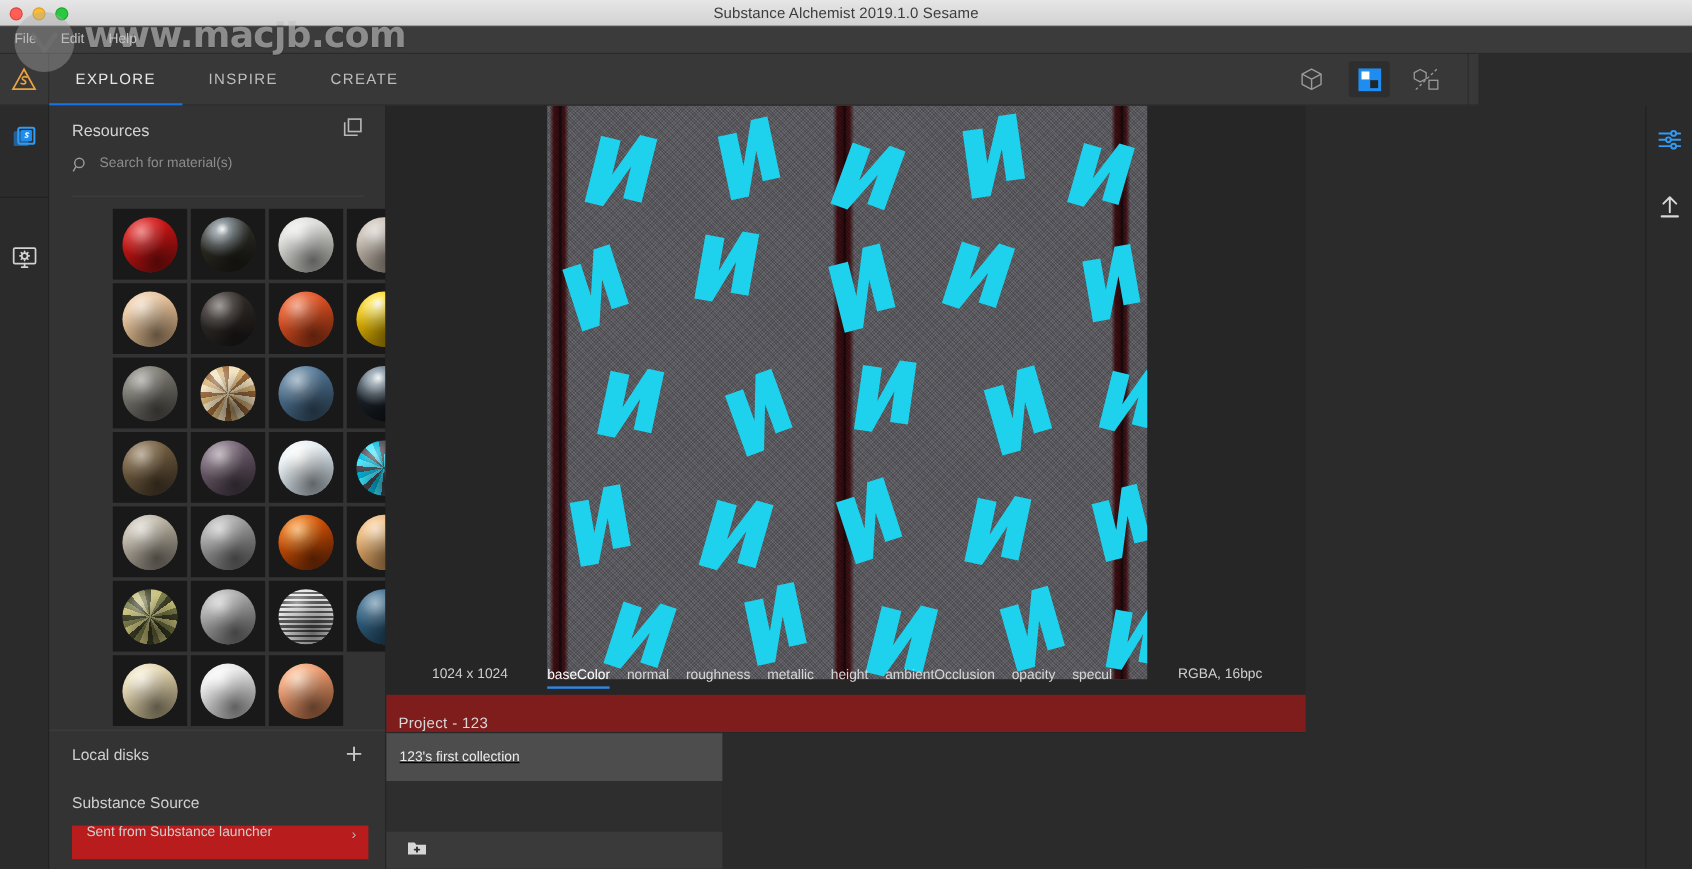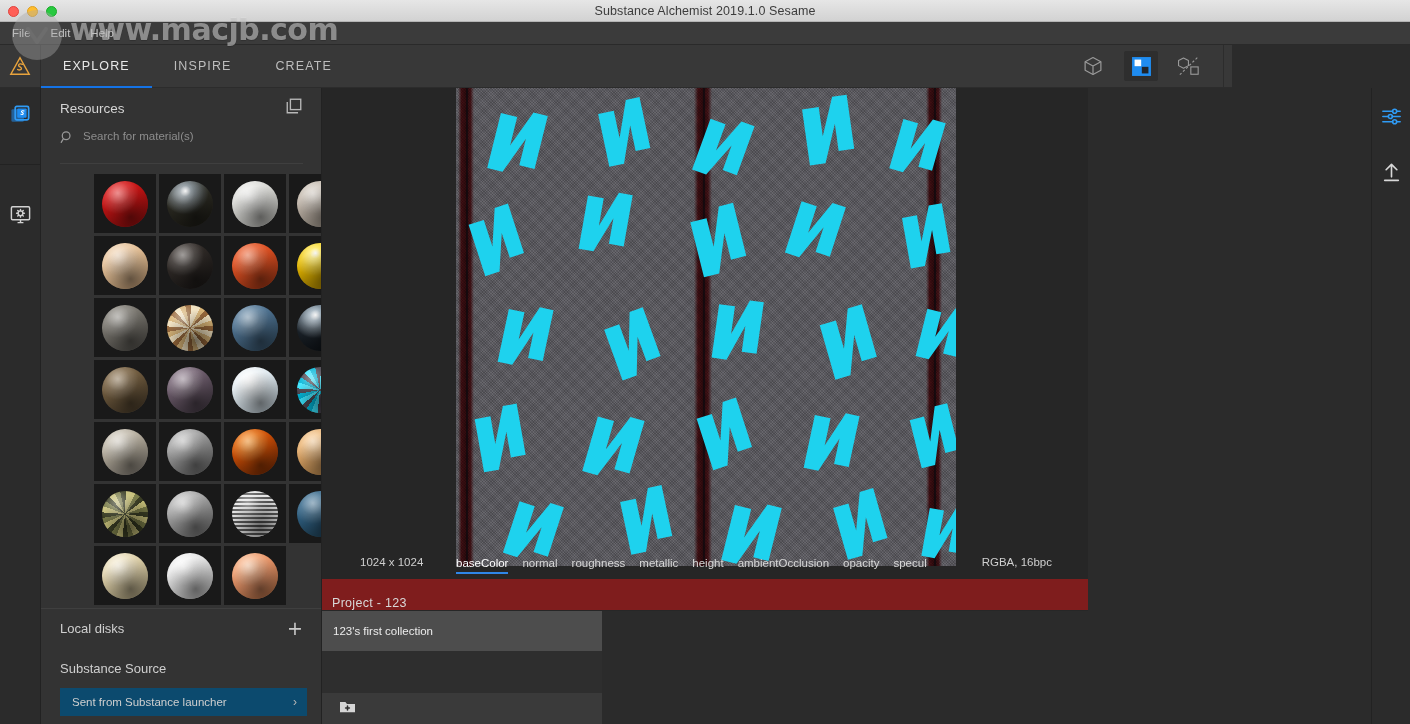--- a/index.html
+++ b/index.html
@@ -163,22 +163,22 @@
     padding: 0 18px 0 19px; border-top: 1px solid #3f3f3f;
   }
   .sec-row.noline { border-top: none; }
   .sec-title { font-size: 13px; color: #cfcfcf; }
   .sec-row .spacer { flex: 1; }
   .plus {
     font-size: 19px; color: #c9c9c9; line-height: 1; cursor: pointer;
     font-family: "DejaVu Sans", sans-serif;
   }
   .src-item {
-    margin: 0 14px 0 19px; height: 28px; background: #0c4a6e;
-    display: flex; align-items: center; padding: 0 10px 0 12px;
+    margin: 0 14px 0 19px; height: 28px; background: #b91c1c;
+    display: flex; padding: 0 10px 0 12px;
     cursor: pointer;
   }
   .src-label { font-size: 11.5px; color: #cfcfcf; }
   .src-item .spacer { flex: 1; }
   .chev { color: #b5b5b5; font-size: 12px; }
 
   
   .viewport {
     position: absolute; left: 322px; top: 88px; width: 766px; height: 491px;
     background: #262626; overflow: hidden;
@@ -240,20 +240,21 @@
   .proj-head {
     height: 32px; background: #7f1d1d; display: flex; align-items: flex-end;
     padding-left: 10px; border-bottom: 1px solid #272727;
   }
   .proj-title { font-size: 12.5px; color: #d8d8d8; letter-spacing: .3px; }
   .proj-body { position: relative; height: 113px; }
   .coll-item {
     position: absolute; left: 0; top: 0; width: 280px; height: 40px;
     background: #4d4d4d; display: flex; align-items: center; padding-left: 11px;
     cursor: pointer;
+    text-decoration: underline;
   }
   .coll-label { font-size: 11.5px; color: #ececec; }
   .coll-empty {
     position: absolute; left: 0; top: 40px; width: 280px; height: 42px;
     background: #2e2e2e;
   }
   .coll-add {
     position: absolute; left: 0; top: 82px; width: 280px; height: 31px;
     background: #3a3a3a; display: flex; align-items: center; padding-left: 17px;
     cursor: pointer;

